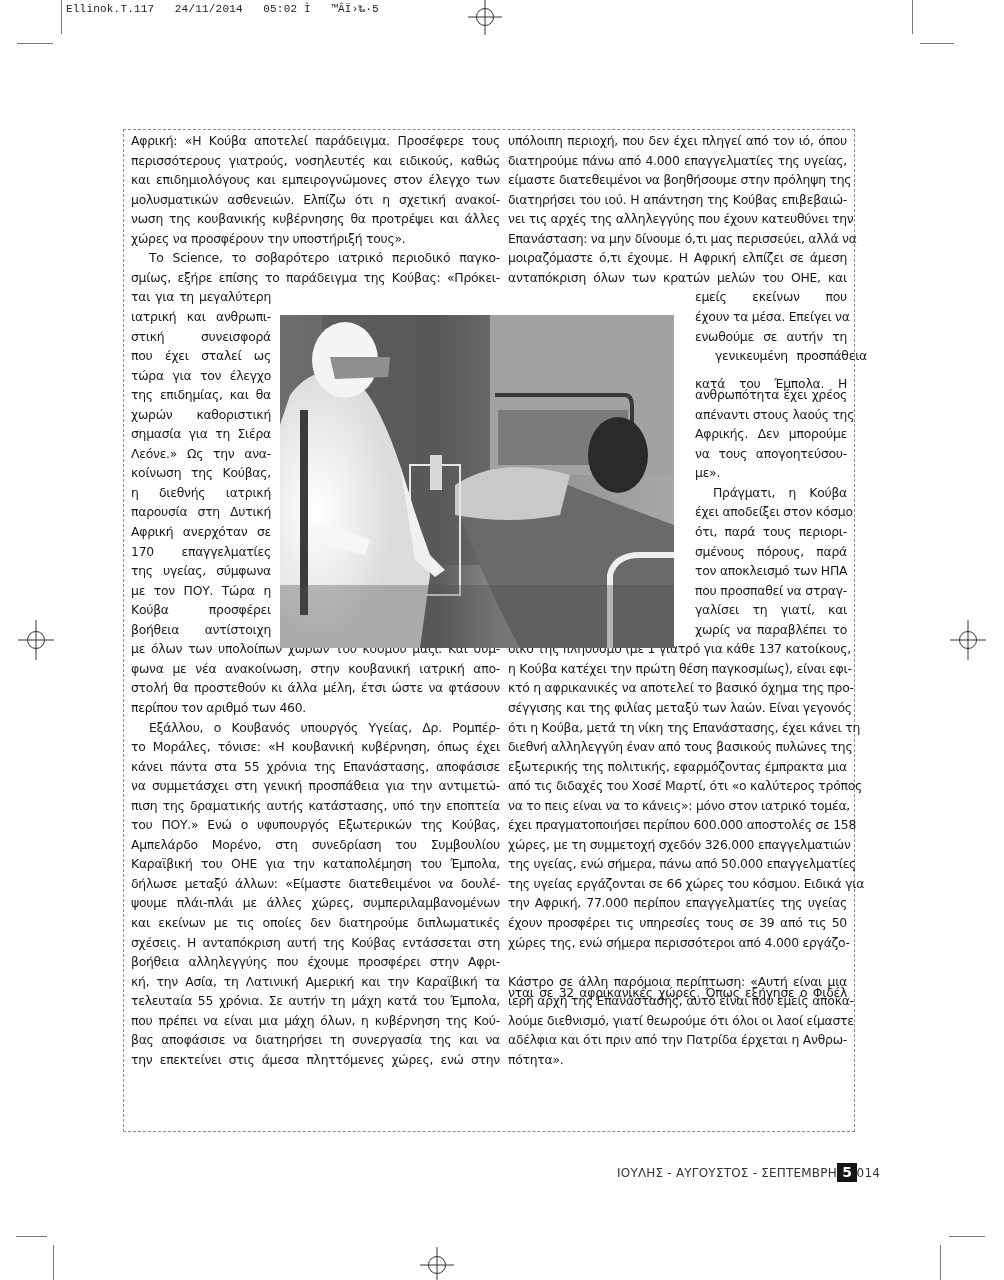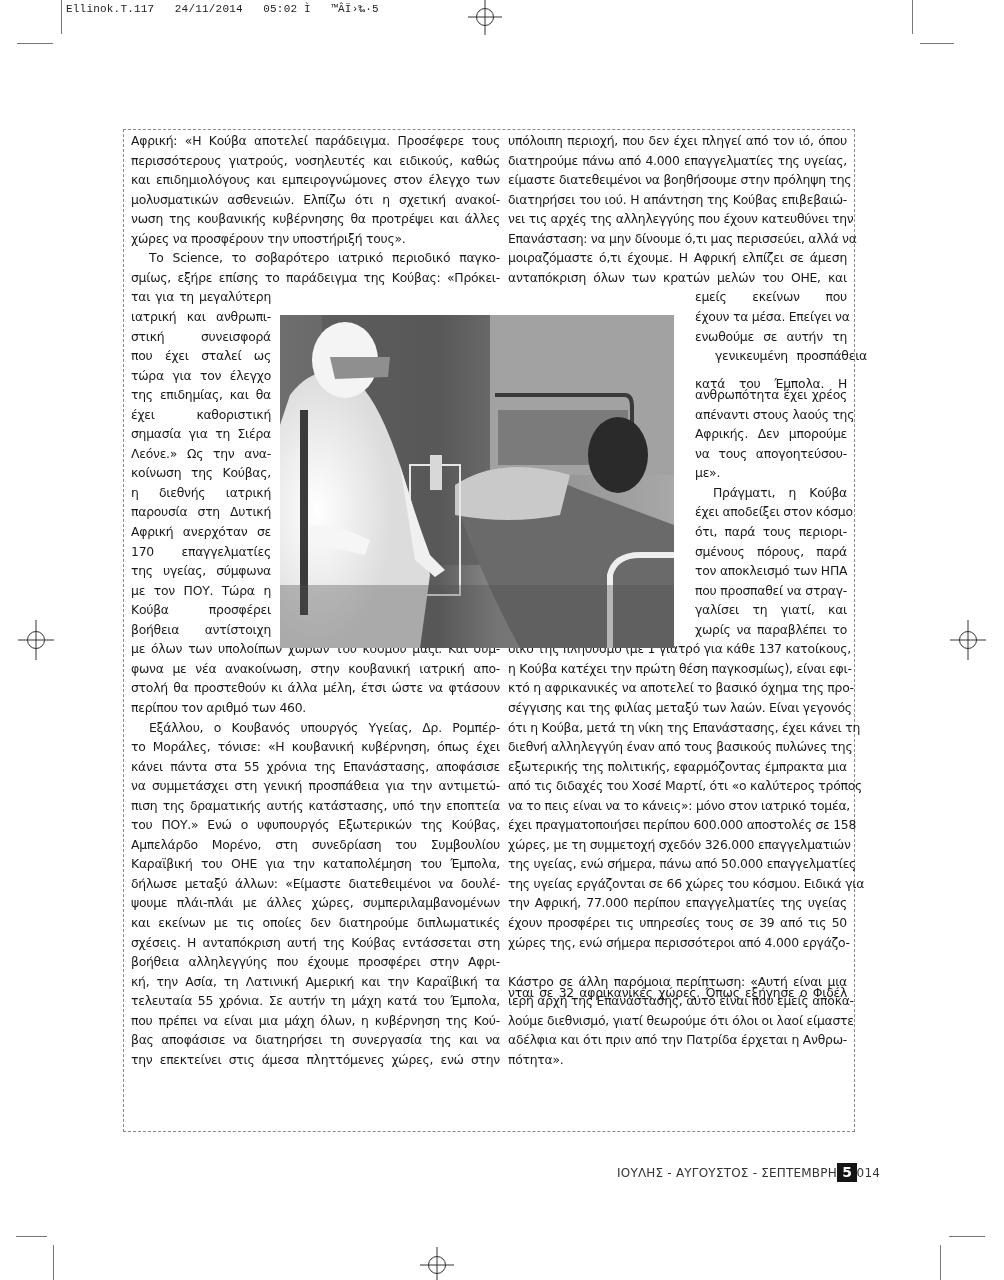--- a/index.html
+++ b/index.html
@@ -91,21 +91,21 @@
     <div class="line just" style="left: 131px; top: 209.2px; width: 369px;">νωση της κουβανικής κυβέρνησης θα προτρέψει και άλλες</div>
     <div class="line" style="left: 131px; top: 228.75px; width: 369px;">χώρες να προσφέρουν την υποστήριξή τους».</div>
     <div class="line just" style="left: 149px; top: 248.3px; width: 351px;">Το Science, το σοβαρότερο ιατρικό περιοδικό παγκο-</div>
     <div class="line just" style="left: 131px; top: 267.85px; width: 369px;">σμίως, εξήρε επίσης το παράδειγμα της Κούβας: «Πρόκει-</div>
     <div class="line just" style="left: 131px; top: 287.4px; width: 140px;">ται για τη μεγαλύτερη</div>
     <div class="line just" style="left: 131px; top: 306.95px; width: 140px;">ιατρική και ανθρωπι-</div>
     <div class="line just" style="left: 131px; top: 326.5px; width: 140px;">στική συνεισφορά</div>
     <div class="line just" style="left: 131px; top: 346.05px; width: 140px;">που έχει σταλεί ως</div>
     <div class="line just" style="left: 131px; top: 365.6px; width: 140px;">τώρα για τον έλεγχο</div>
     <div class="line just" style="left: 131px; top: 385.15px; width: 140px;">της επιδημίας, και θα</div>
-    <div class="line just" style="left: 131px; top: 404.7px; width: 140px;">έχει καθοριστική</div>
+    <div class="line just" style="left: 131px; top: 404.7px; width: 140px;">χωρών καθοριστική</div>
     <div class="line just" style="left: 131px; top: 424.25px; width: 140px;">σημασία για τη Σιέρα</div>
     <div class="line just" style="left: 131px; top: 443.8px; width: 140px;">Λεόνε.» Ως την ανα-</div>
     <div class="line just" style="left: 131px; top: 463.35px; width: 140px;">κοίνωση της Κούβας,</div>
     <div class="line just" style="left: 131px; top: 482.9px; width: 140px;">η διεθνής ιατρική</div>
     <div class="line just" style="left: 131px; top: 502.45px; width: 140px;">παρουσία στη Δυτική</div>
     <div class="line just" style="left: 131px; top: 522px; width: 140px;">Αφρική ανερχόταν σε</div>
     <div class="line just" style="left: 131px; top: 541.55px; width: 140px;">170 επαγγελματίες</div>
     <div class="line just" style="left: 131px; top: 561.1px; width: 140px;">της υγείας, σύμφωνα</div>
     <div class="line just" style="left: 131px; top: 580.65px; width: 140px;">με τον ΠΟΥ. Τώρα η</div>
     <div class="line just" style="left: 131px; top: 600.2px; width: 140px;">Κούβα προσφέρει</div>

